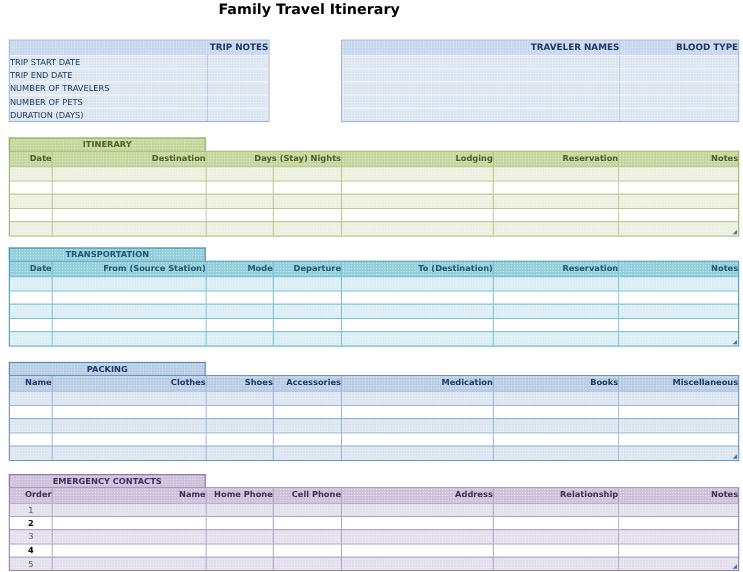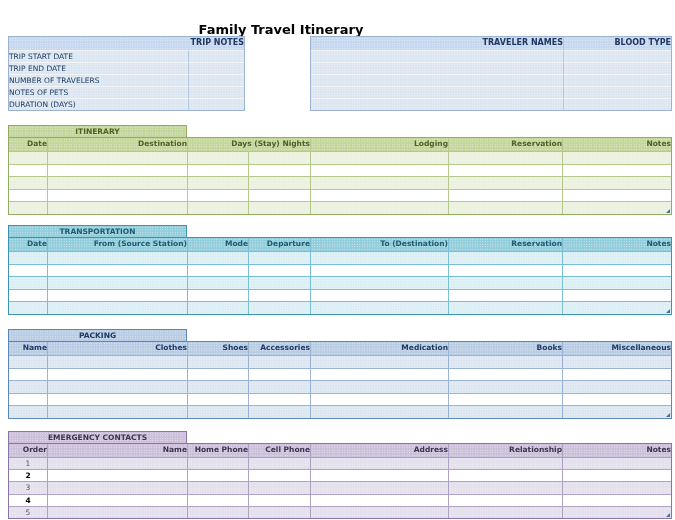--- a/index.html
+++ b/index.html
@@ -1,21 +1,21 @@
 <!DOCTYPE html>
 <html><head>
 <meta charset="utf-8">
 <style>
   * { box-sizing: border-box; margin: 0; padding: 0; }
   html, body { width: 675px; height: 520px; background: #ffffff; overflow: hidden; }
   body { font-family: "DejaVu Sans", "Liberation Sans", sans-serif; position: relative; }
 
   .page-title {
     position: absolute; top: 2px; left: 0; width: 562px;
-    text-align: center; font-size: 13px; font-weight: bold; color: #000; margin-top: 20px;
+    text-align: center; font-size: 13px; font-weight: bold; color: #000;
   }
 
   
   .dot {
     background-image: radial-gradient(rgba(255,255,255,0.75) 0.6px, rgba(255,255,255,0) 0.75px);
     background-size: 2.5px 2.5px;
   }
 
   
   .toptbl {
@@ -86,21 +86,21 @@
 <div class="page-title">Family Travel Itinerary</div>
 
 <div class="toptbl trip-notes">
   <div class="hdr span-all dot">TRIP NOTES</div>
   <div class="tn-label dot">TRIP START DATE</div>
   <div class="tn-value dot"></div>
   <div class="tn-label dot">TRIP END DATE</div>
   <div class="tn-value dot"></div>
   <div class="tn-label dot">NUMBER OF TRAVELERS</div>
   <div class="tn-value dot"></div>
-  <div class="tn-label dot">NOTES OF PETS</div>
+  <div class="tn-label dot">NUMBER OF PETS</div>
   <div class="tn-value dot"></div>
   <div class="tn-label dot">DURATION (DAYS)</div>
   <div class="tn-value dot"></div>
 </div>
 
 <div class="toptbl travelers">
   <div class="hdr dot" style="border-right:1px solid #b3c6e2">TRAVELER NAMES</div>
   <div class="hdr dot">BLOOD TYPE</div>
   <div class="tv-cell tv-first dot"></div>
   <div class="tv-cell dot"></div>

